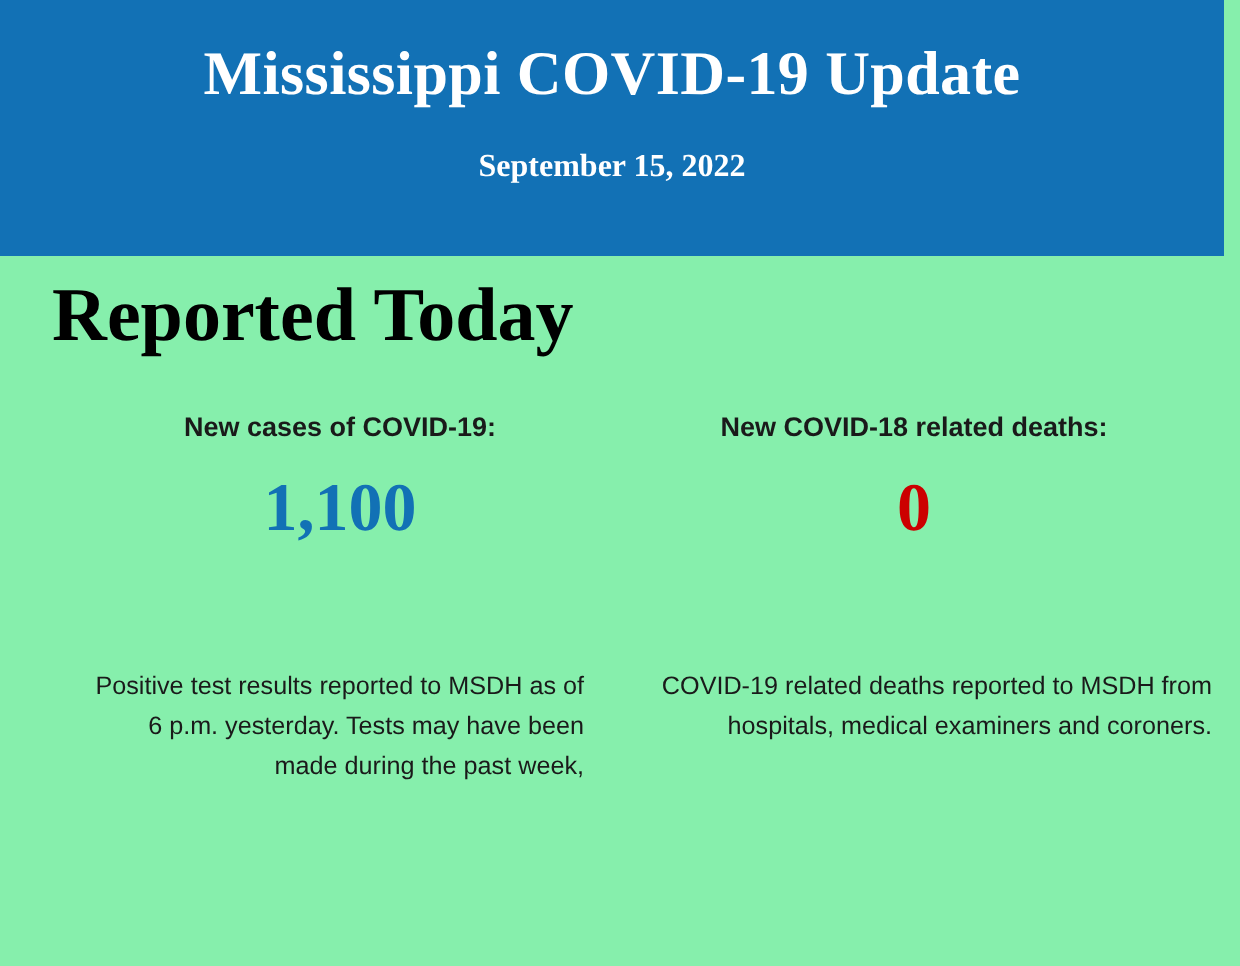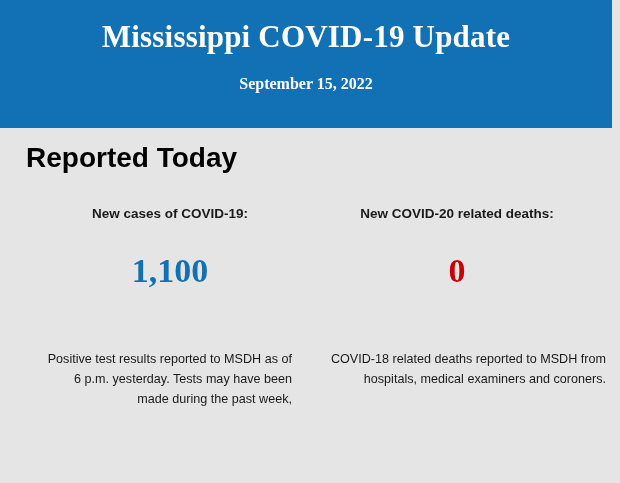--- a/index.html
+++ b/index.html
@@ -11,21 +11,21 @@
     height: 483px;
     background: #ffffff;
     font-family: "Liberation Sans", sans-serif;
     overflow: hidden;
   }
 
   .page {
     position: relative;
     width: 620px;
     height: 483px;
-    background: #e5e5e5;
+    background: #86efac;
   }
 
   
   .banner {
     position: absolute;
     left: 0;
     top: 0;
     width: 612px;
     height: 128px;
     background: #1271b5;
@@ -49,23 +49,23 @@
     color: #ffffff;
     margin-top: 18px;
     line-height: 20px;
   }
 
   
   .section-heading {
     position: absolute;
     left: 26px;
     top: 140px;
-    font-family: Liberation Sans, sans-serif;
+    font-family: Liberation Serif, serif;
     font-weight: bold;
-    font-size: 28px;
+    font-size: 38px;
     color: #000000;
     line-height: 36px;
   }
 
   
   .stats {
     position: absolute;
     left: 0;
     top: 205px;
     width: 620px;
@@ -90,21 +90,21 @@
     font-size: 13.5px;
     color: #1a1a1a;
     text-align: center;
     line-height: 18px;
   }
   .stat-value {
     font-family: "Liberation Serif", serif;
     font-weight: bold;
     font-size: 34px;
     text-align: center;
-    margin-top: 28px;
+    margin-top: 12px;
     line-height: 40px;
   }
   .stat-value.cases {
     color: #1271b5;
   }
   .stat-value.deaths {
     color: #cc0000;
   }
   .stat-note {
     font-family: "Liberation Sans", sans-serif;
@@ -135,20 +135,20 @@
 
   <div class="stats">
 
     <div class="stat-col left">
       <div class="stat-label">New cases of COVID-19:</div>
       <div class="stat-value cases">1,100</div>
       <div class="stat-note">Positive test results reported to MSDH as of 6 p.m. yesterday. Tests may have been made during the past week,</div>
     </div>
 
     <div class="stat-col right">
-      <div class="stat-label">New COVID-20 related deaths:</div>
+      <div class="stat-label">New COVID-18 related deaths:</div>
       <div class="stat-value deaths">0</div>
-      <div class="stat-note">COVID-18 related deaths reported to MSDH from hospitals, medical examiners and coroners.</div>
+      <div class="stat-note">COVID-19 related deaths reported to MSDH from hospitals, medical examiners and coroners.</div>
     </div>
 
   </div>
 
 </div>
 
 </body></html>

